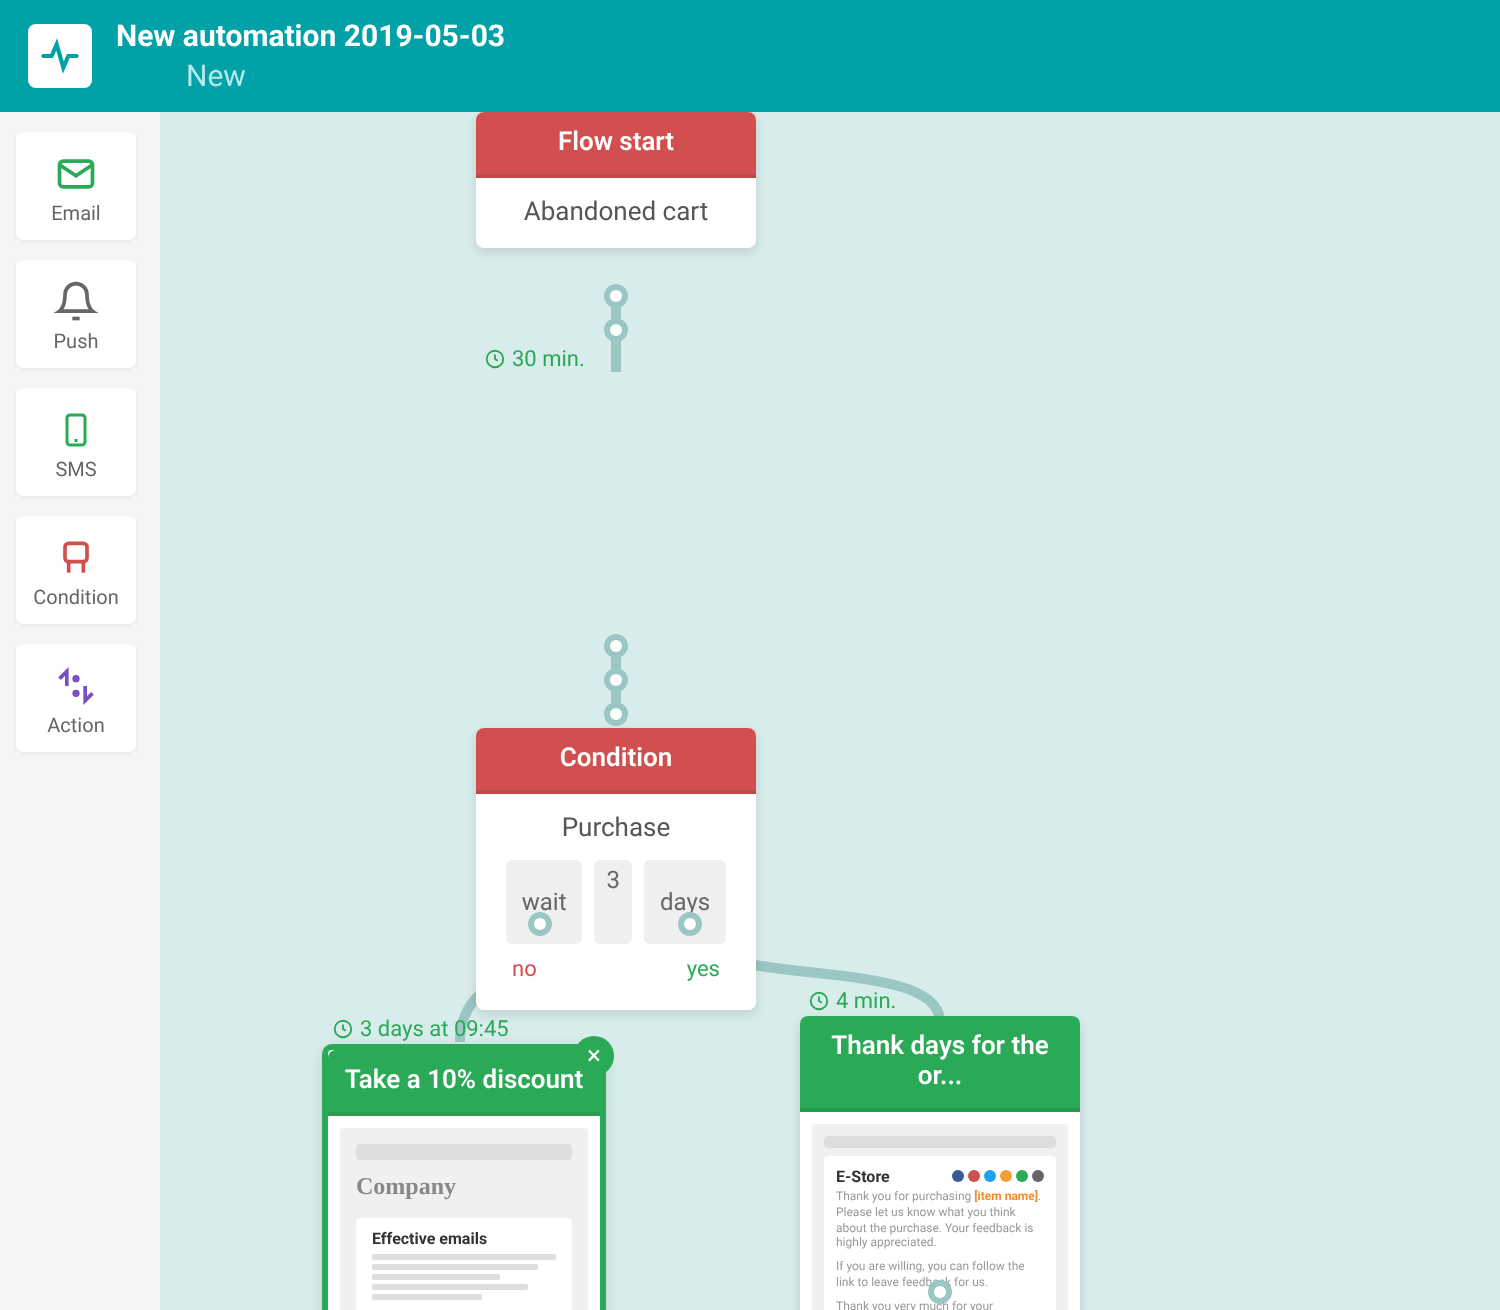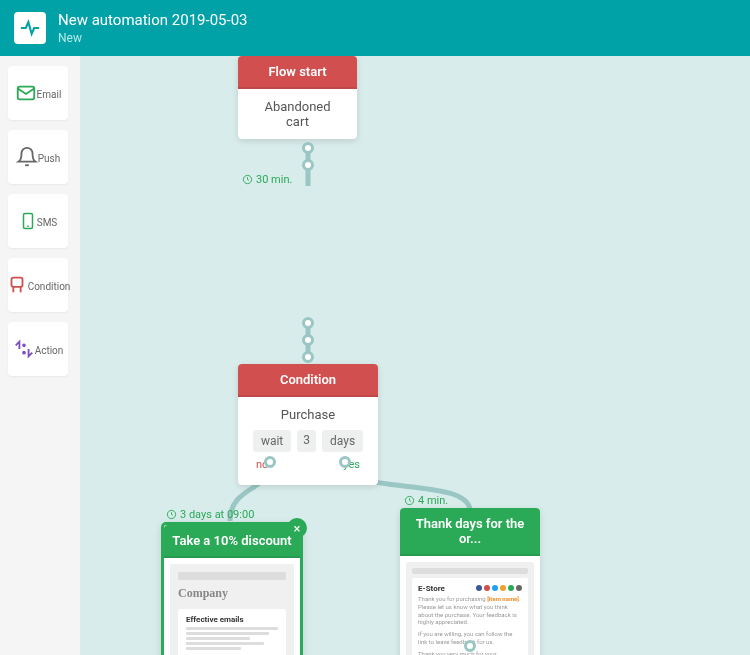--- a/index.html
+++ b/index.html
@@ -25,41 +25,41 @@
     height: 32px;
     background: #fff;
     border-radius: 4px;
     display: flex;
     align-items: center;
     justify-content: center;
     margin-right: 12px;
   }
   .header-icon svg { width: 20px; height: 20px; }
   .header-text { color: #fff; }
-  .header-title { font-size: 15px; font-weight: 400; }
-  .header-sub { font-size: 12px; color: #b5e9ea; margin-top: 2px; }
+  .header-title { font-size: 15px; font-weight: 700; }
+  .header-sub { font-size: 15px; color: #b5e9ea; margin-top: 2px; margin-left: 35px; }
 
   .sidebar {
     position: absolute;
     top: 56px;
     left: 0;
     width: 80px;
     height: calc(100% - 56px);
     background: #f5f5f5;
     padding: 10px 8px;
     z-index: 5;
   }
   .sidebar-item {
     background: #fff;
     border-radius: 4px;
     width: 60px;
     height: 54px;
     margin-bottom: 10px;
     display: flex;
-    flex-direction: row;
+    flex-direction: column;
     align-items: center;
     justify-content: center;
     cursor: pointer;
     box-shadow: 0 1px 2px rgba(0,0,0,0.05);
   }
   .sidebar-item .ic { height: 26px; display:flex; align-items:center; justify-content:center; }
   .sidebar-item .lbl { font-size: 10px; color: #666; margin-top: 2px; }
 
   .canvas {
     position: absolute;
@@ -126,21 +126,21 @@
     border-radius:2px;
     display:flex;
     align-items:center;
     justify-content:center;
     flex-direction:column;
   }
 
   .cond-body { padding: 10px 8px 14px; }
   .cond-title { text-align:center; font-size:13px; color:#555; margin-bottom:8px; }
   .cond-row { display:flex; justify-content:center; gap:6px; margin-bottom:6px; }
-  .chip { background:#eef0f0; font-size:12px; color:#666; padding:4px 8px; border-radius:3px; }
+  .chip { background:#eef0f0; font-size:12px; color:#666; padding:14px 8px; border-radius:3px; }
   .chip.num { padding:3px 6px; }
   .cond-labels { display:flex; justify-content:space-between; padding: 0 10px; font-size:11px; }
   .lbl-no { color:#d14f4f; }
   .lbl-yes { color:#2aa956; }
 
   .node.selected {
     border: 2px solid #2aa956;
     box-shadow: 0 0 0 1px #2aa956, 0 2px 8px rgba(0,0,0,0.15);
   }
   .close-btn {
@@ -263,21 +263,21 @@
 </div>
 
 <div class="canvas">
   <svg class="connections">
     <path d="M 228 90 L 228 130" stroke="#9ac6c3" stroke-width="5" fill="none"></path>
     <path d="M 228 265 L 228 305" stroke="#9ac6c3" stroke-width="5" fill="none"></path>
     <path d="M 190 408 C 190 435, 150 430, 150 465" stroke="#9ac6c3" stroke-width="5" fill="none"></path>
     <path d="M 265 408 C 265 440, 390 420, 390 455" stroke="#9ac6c3" stroke-width="5" fill="none"></path>
   </svg>
 
-  <div class="node" style="left:158px; top:0px; width:119px;">
+  <div class="node" style="left:158px; top:0px; width:140px;">
     <div class="node-header hdr-red">Flow start</div>
     <div class="node-body">Abandoned cart</div>
   </div>
   <div class="dot" style="left:228px; top:92px;"></div>
   <div class="dot" style="left:228px; top:109px;"></div>
 
   <div class="delay-tag" style="left:162px; top:117px;">
     <svg viewBox="0 0 24 24" fill="none" stroke="#2aa956" stroke-width="2">
         <circle cx="12" cy="12" r="9"></circle>
         <polyline points="12,7 12,12 15,14"></polyline>
@@ -304,21 +304,21 @@
     </div>
   </div>
   <div class="dot" style="left:190px; top:406px;"></div>
   <div class="dot" style="left:265px; top:406px;"></div>
 
   <div class="delay-tag" style="left:86px; top:452px;">
     <svg viewBox="0 0 24 24" fill="none" stroke="#2aa956" stroke-width="2">
         <circle cx="12" cy="12" r="9"></circle>
         <polyline points="12,7 12,12 15,14"></polyline>
       </svg>
-    <span>3 days at 09:00</span>
+    <span>3 days at 09:45</span>
   </div>
   <div class="node selected" style="left:82px; top:467px; width:140px;">
     <div class="close-btn">×</div>
     <div class="node-header hdr-green">Take a 10% discount</div>
     <div class="disc-prev">
       <div class="bar"></div>
       <div class="brand">Company</div>
       <div class="card">
         <div class="tt">Effective emails</div>
         <div class="ln"></div>

